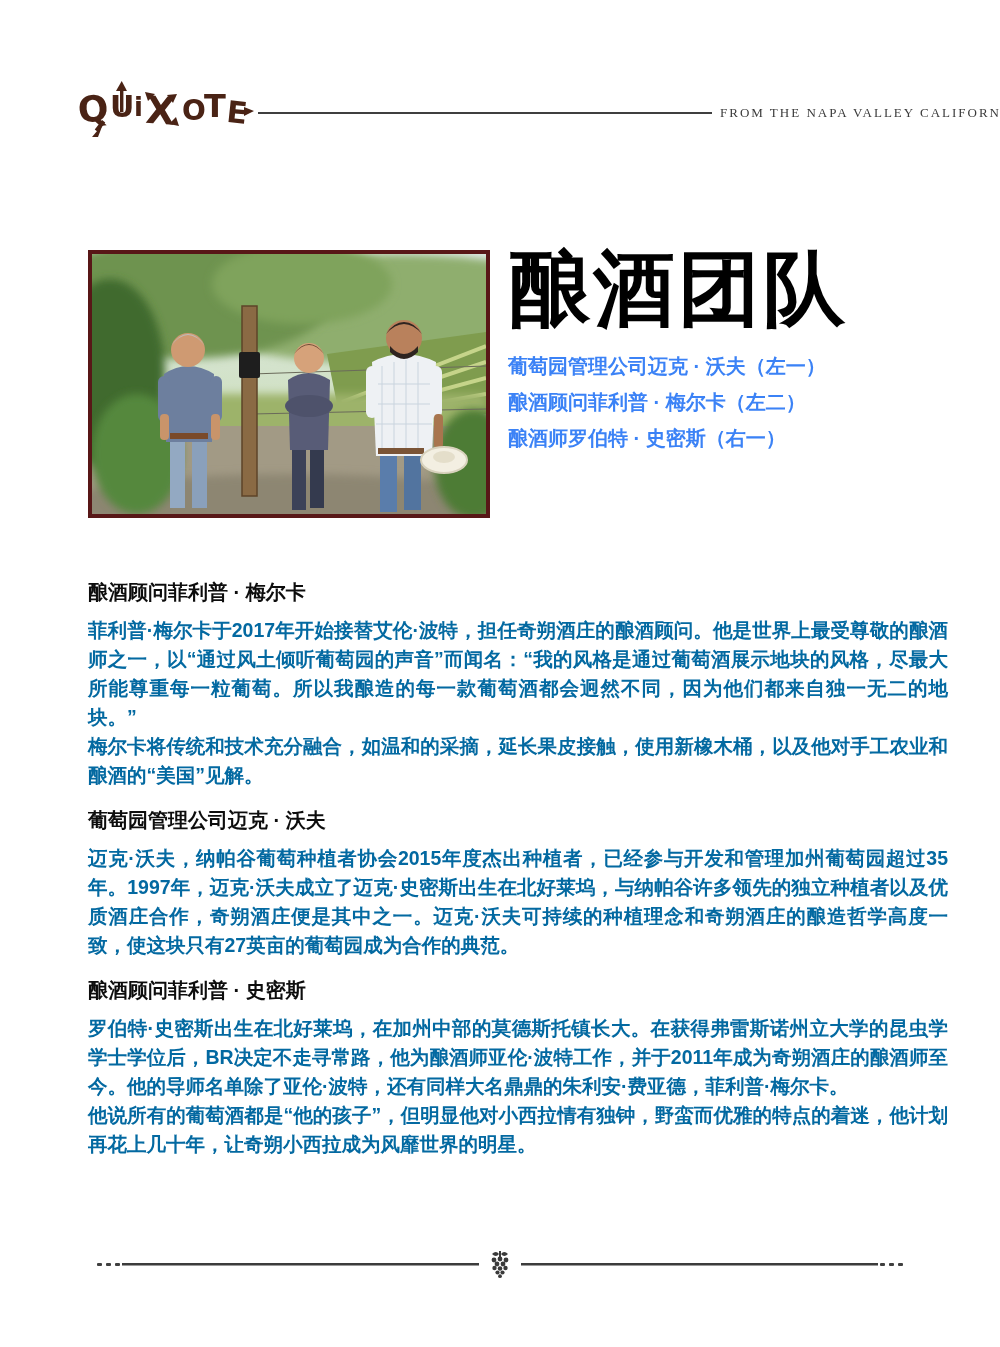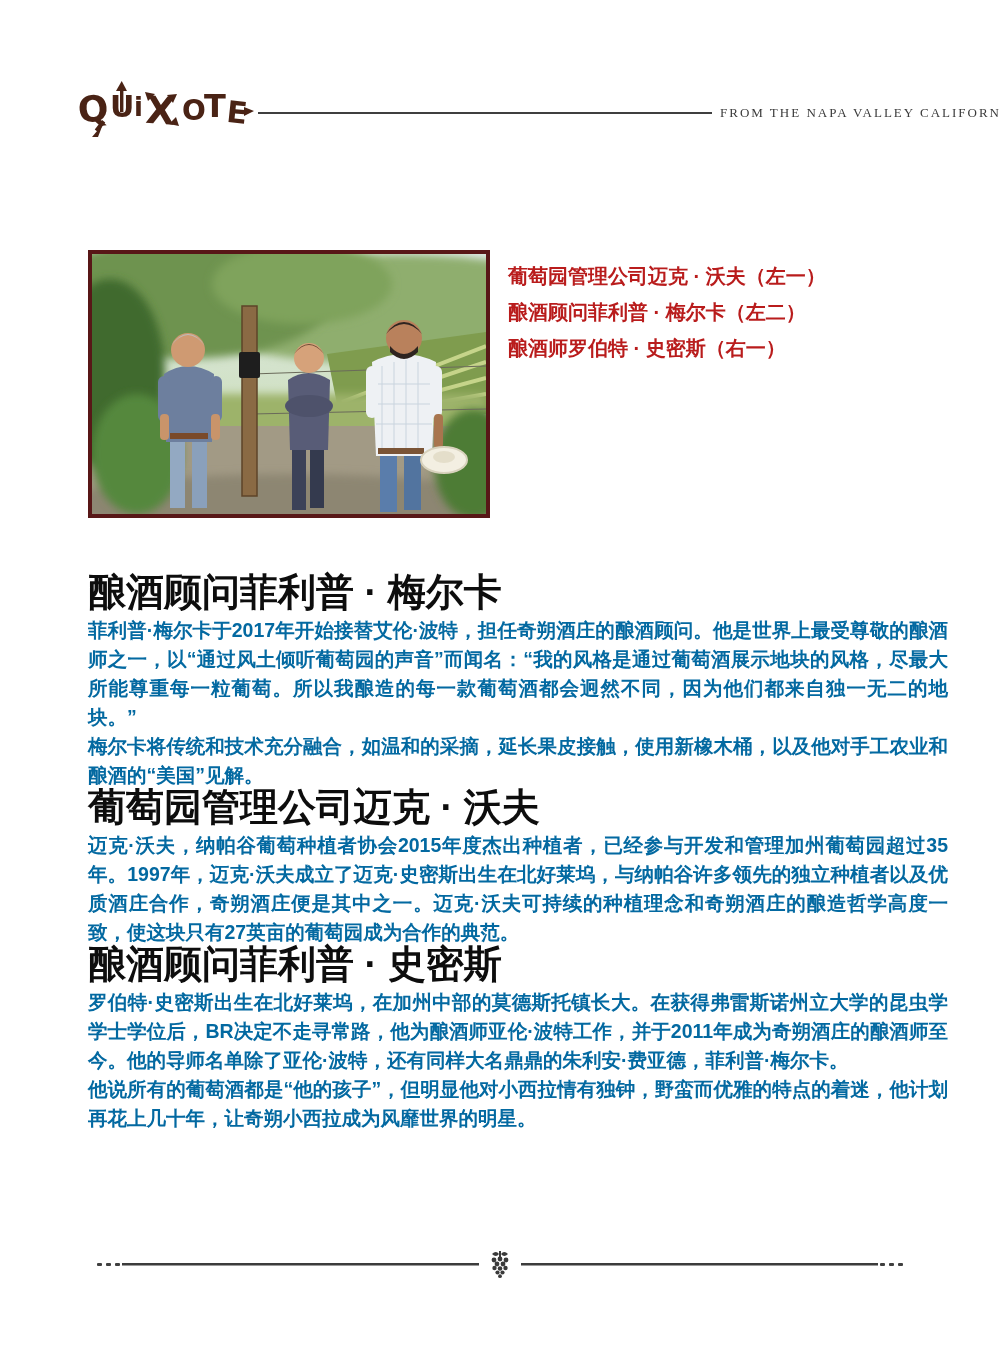--- a/index.html
+++ b/index.html
@@ -21,27 +21,27 @@
   .photo-frame {
     position:absolute; left:88px; top:250px; width:402px; height:268px;
     border:4px solid #581717; background:#cfe0d0;
   }
   .photo-frame svg { display:block; width:100%; height:100%; }
   .hero-text { position:absolute; left:508px; top:244px; width:470px; }
   .hero-title {
     font-size:82px; font-weight:900; color:#000; letter-spacing:3px;
     line-height:1.1; white-space:nowrap;
   }
-  .hero-caption { margin-top:14px; font-size:20px; font-weight:700; line-height:36px; color:#b91c1c; }
+  .hero-caption { margin-top:14px; font-size:20px; font-weight:700; line-height:36px; color:#3b82f6; }
   
   .content { position:absolute; left:88px; top:575px; width:860px; }
   .section h2 {
-    font-size:38px; font-weight:800; color:#0d0d0d; line-height:34px; margin:0 0 7px 0;
-  }
-  .section + .section h2 { }
+    font-size:20px; font-weight:800; color:#0d0d0d; line-height:34px; margin:0 0 7px 0;
+  }
+  .section + .section h2 { margin-top:13px; }
   .section p {
     font-size:19.5px; font-weight:700; color:#0369a1;
     line-height:29px; text-align:justify; margin:0;
   }
   
   .footer-divider {
     position:absolute; left:95px; top:1254px; width:810px; height:20px;
     display:flex; align-items:center;
   }
   .end-dots { display:flex; align-items:center; }
@@ -160,20 +160,21 @@
       <circle cx="312" cy="84" r="18" fill="#b9815c"></circle>
       <path d="M294 80 Q312 60 330 80 Q322 68 312 68 Q302 68 294 80 Z" fill="#2e2420"></path>
       <path d="M298 92 Q312 108 326 92 L326 98 Q312 112 298 98 Z" fill="#2e2420"></path>
       <ellipse cx="352" cy="206" rx="23" ry="13" fill="#f3efe2" stroke="#d8d2bd" stroke-width="2"></ellipse>
       <ellipse cx="352" cy="203" rx="11" ry="6" fill="#e4deca"></ellipse>
     </g>
   </svg>
 </div>
 
 <div class="hero-text">
+  <div class="hero-title">酿酒团队</div>
   <div class="hero-caption">
     <div>葡萄园管理公司迈克 · 沃夫（左一）</div>
     <div>酿酒顾问菲利普 · 梅尔卡（左二）</div>
     <div>酿酒师罗伯特 · 史密斯（右一）</div>
   </div>
 </div>
 
 <div class="content">
   <div class="section">
     <h2>酿酒顾问菲利普 · 梅尔卡</h2>

